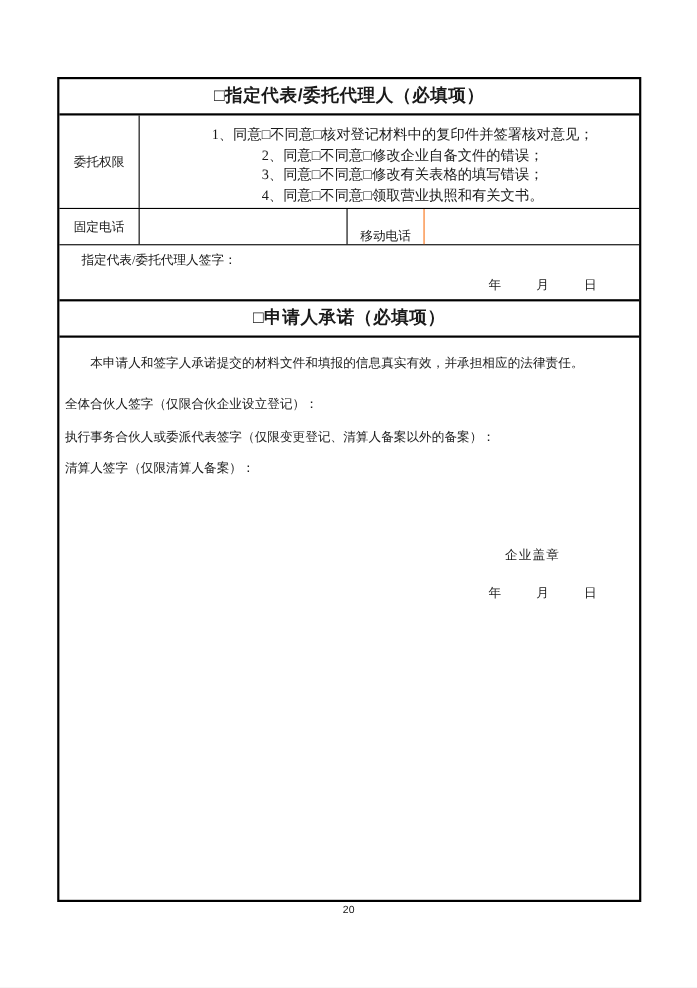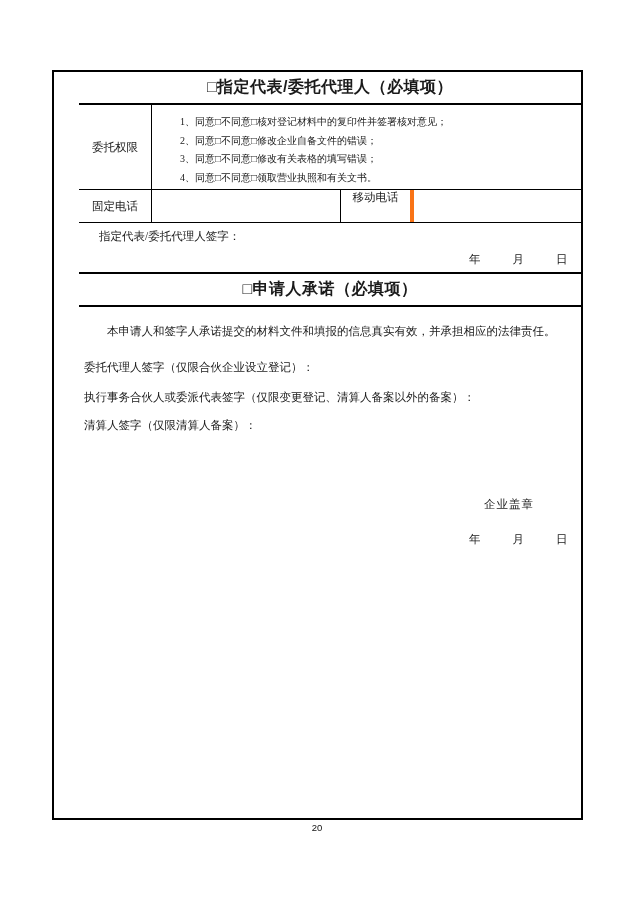--- a/index.html
+++ b/index.html
@@ -15,21 +15,20 @@
   }
   .form-table {
     position: absolute;
     left: 52px;
     top: 70px;
     width: 531px;
     height: 750px;
     border: 2px solid #000;
     box-sizing: border-box;
     background: #fff;
-    padding-left: 25px;
   }
   .row { box-sizing: border-box; }
 
   
   .hdr-row {
     height: 33px;
     border-bottom: 2px solid #000;
     display: flex;
     align-items: center;
     justify-content: center;
@@ -54,42 +53,43 @@
     display: flex;
     align-items: center;
     justify-content: center;
     font-size: 11.5px;
     flex: none;
     box-sizing: content-box;
   }
   .auth-items {
     flex: 1;
     padding: 8px 4px 0 28px;
-    font-size: 10px;
+    font-size: 13px;
     line-height: 18.5px;
+    text-align: center;
   }
   .auth-item { white-space: nowrap; }
 
   
   .phone-row {
     height: 33px;
     border-bottom: 1px solid #000;
     display: flex;
     font-size: 11.5px;
   }
   .phone-val-1 {
     width: 188px;
     border-right: 1px solid #000;
     flex: none;
   }
   .phone-label-2 {
     width: 69px;
-    border-right: 4px solid #f97316;
-    display: flex;
-    align-items: flex-start;
+    border-right: 1px solid #f97316;
+    display: flex;
+    align-items: flex-end;
     justify-content: center;
     flex: none;
   }
   .phone-val-2 { flex: 1; }
 
   
   .paste-row {
     height: 242px;
     border-bottom: 1px solid #000;
     display: flex;
@@ -194,21 +194,21 @@
         <span>日</span>
       </span>
     </div>
 
     <div class="row hdr-row-2">
       <span class="hdr-title">□申请人承诺（必填项）</span>
     </div>
 
     <div class="row commit-row">
       <div class="commit-statement">本申请人和签字人承诺提交的材料文件和填报的信息真实有效，并承担相应的法律责任。</div>
-      <div class="sign-line sign-line-1">委托代理人签字（仅限合伙企业设立登记）：</div>
+      <div class="sign-line sign-line-1">全体合伙人签字（仅限合伙企业设立登记）：</div>
       <div class="sign-line sign-line-3">清算人签字（仅限清算人备案）：</div>
       <div class="sign-line sign-line-2">执行事务合伙人或委派代表签字（仅限变更登记、清算人备案以外的备案）：</div>
       <div class="seal-label">企业盖章</div>
       <span class="date-line">
         <span>年</span>
         <span>月</span>
         <span>日</span>
       </span>
     </div>
 

